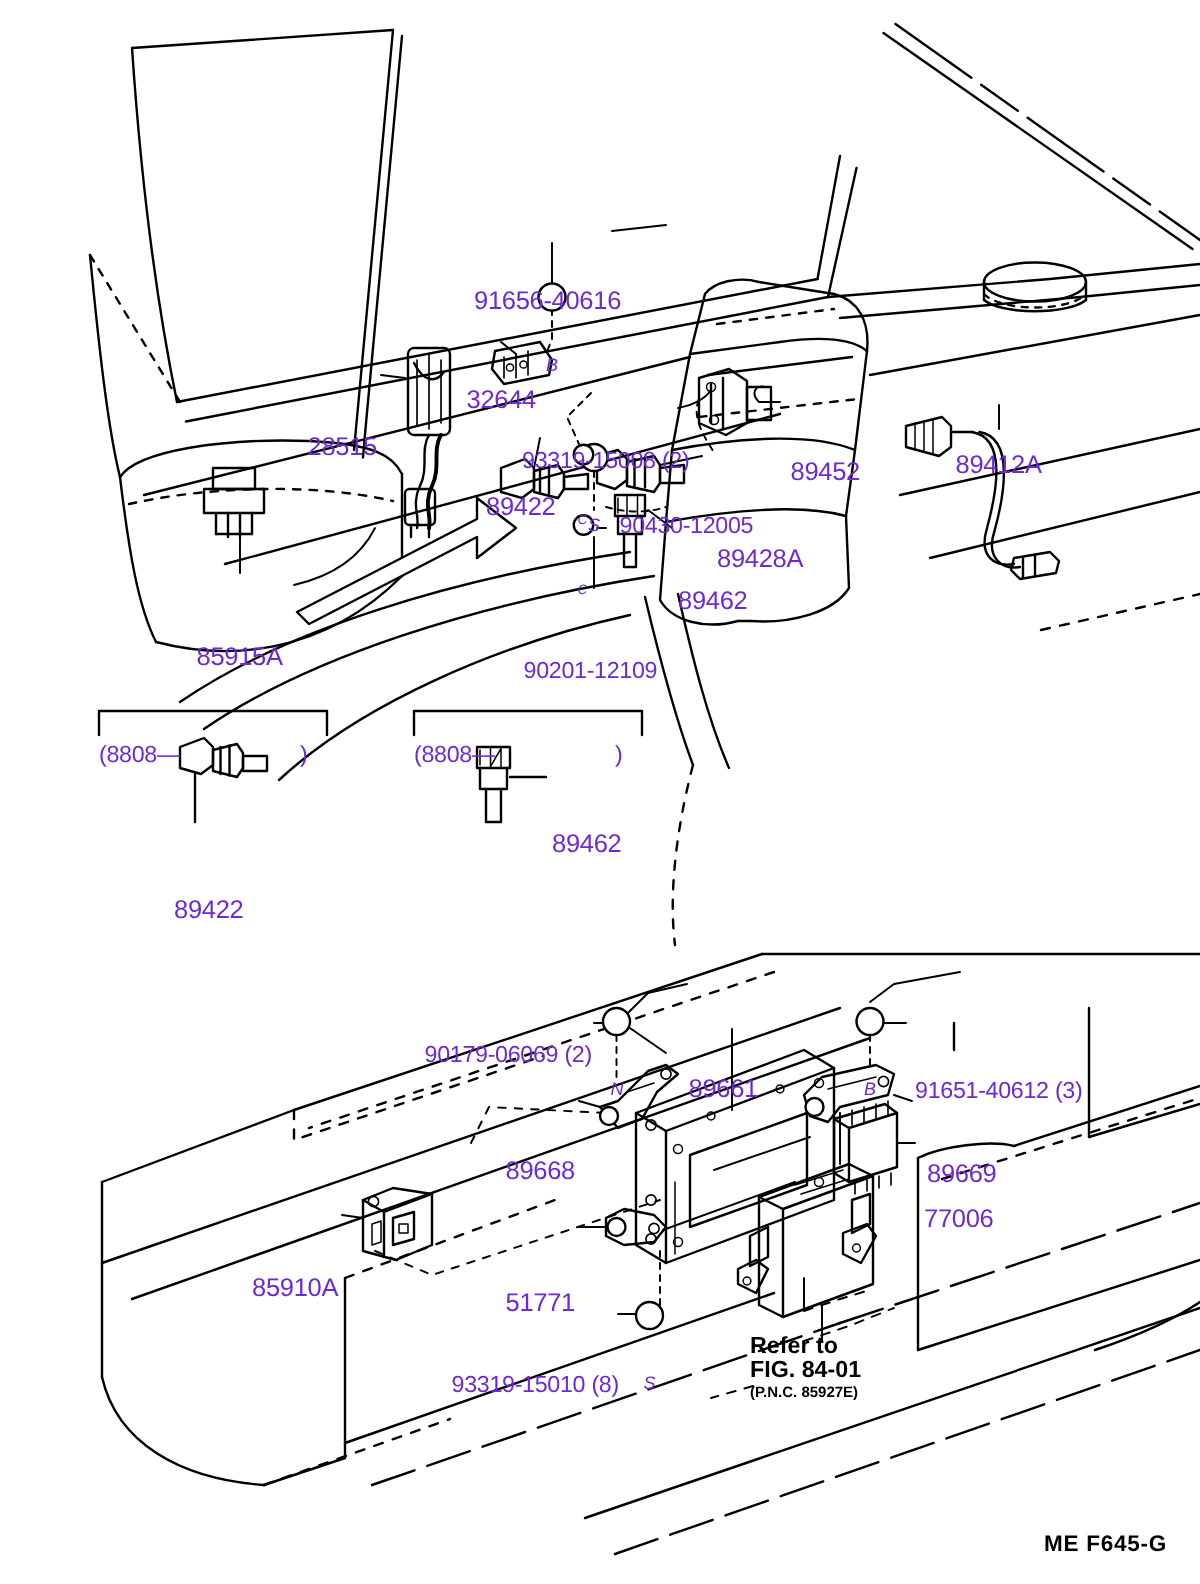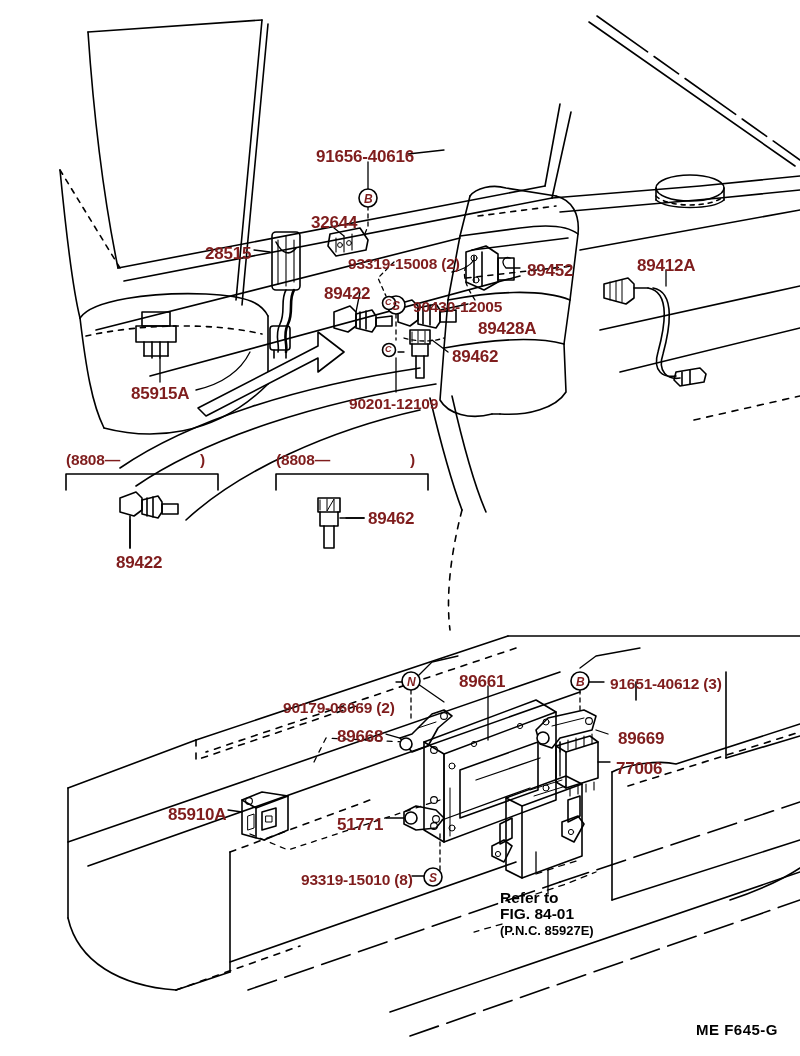--- a/index.html
+++ b/index.html
@@ -19,30 +19,31 @@
     overflow: hidden;
   }
   #page svg {
     position: absolute;
     left: 0;
     top: 0;
   }
   .lbl {
     position: absolute;
     font-family: "Liberation Sans", sans-serif;
-    font-weight: bold;
-    color: #7f1d1d;
+    font-weight: normal;
+    color: #6d28d9;
     white-space: nowrap;
     letter-spacing: -0.2px;
     line-height: 1;
+    margin-top: 44px;
   }
   .lbl-lg  { font-size: 17px; }
   .lbl-md  { font-size: 15.5px; }
   .lbl-sm  { font-size: 13px; }
-  .lbl-xs  { font-size: 13px; }
+  .lbl-xs  { font-size: 10px; }
   .footer {
     position: absolute;
     right: 22px;
     bottom: 18px;
     font-size: 15px;
     font-weight: bold;
     letter-spacing: 0.5px;
   }
   .refer {
     position: absolute;
@@ -402,21 +403,21 @@
     </div>
   <div id="variant-groups">
       <div class="lbl lbl-md" style="left: 66px; top: 452px;">(8808—</div>
       <div class="lbl lbl-md" style="left: 200px; top: 452px;">)</div>
       <div class="lbl lbl-lg" style="left: 116px; top: 554px;">89422</div>
       <div class="lbl lbl-md" style="left: 276px; top: 452px;">(8808—</div>
       <div class="lbl lbl-md" style="left: 410px; top: 452px;">)</div>
       <div class="lbl lbl-lg" style="left: 368px; top: 510px;">89462</div>
     </div>
   <div id="lower-labels">
-      <div class="lbl lbl-md" style="left: 283px; top: 700px;">90179-06069 (2)</div>
+      <div class="lbl lbl-md" style="left: 283px; top: 652px;">90179-06069 (2)</div>
       <div class="lbl lbl-lg" style="left: 459px; top: 673px;">89661</div>
       <div class="lbl lbl-md" style="left: 610px; top: 676px;">91651-40612 (3)</div>
       <div class="lbl lbl-lg" style="left: 337px; top: 728px;">89668</div>
       <div class="lbl lbl-lg" style="left: 618px; top: 730px;">89669</div>
       <div class="lbl lbl-lg" style="left: 616px; top: 760px;">77006</div>
       <div class="lbl lbl-lg" style="left: 168px; top: 806px;">85910A</div>
       <div class="lbl lbl-lg" style="left: 337px; top: 816px;">51771</div>
       <div class="lbl lbl-md" style="left: 301px; top: 872px;">93319-15010 (8)</div>
     </div>
   <div id="lower-markers">

